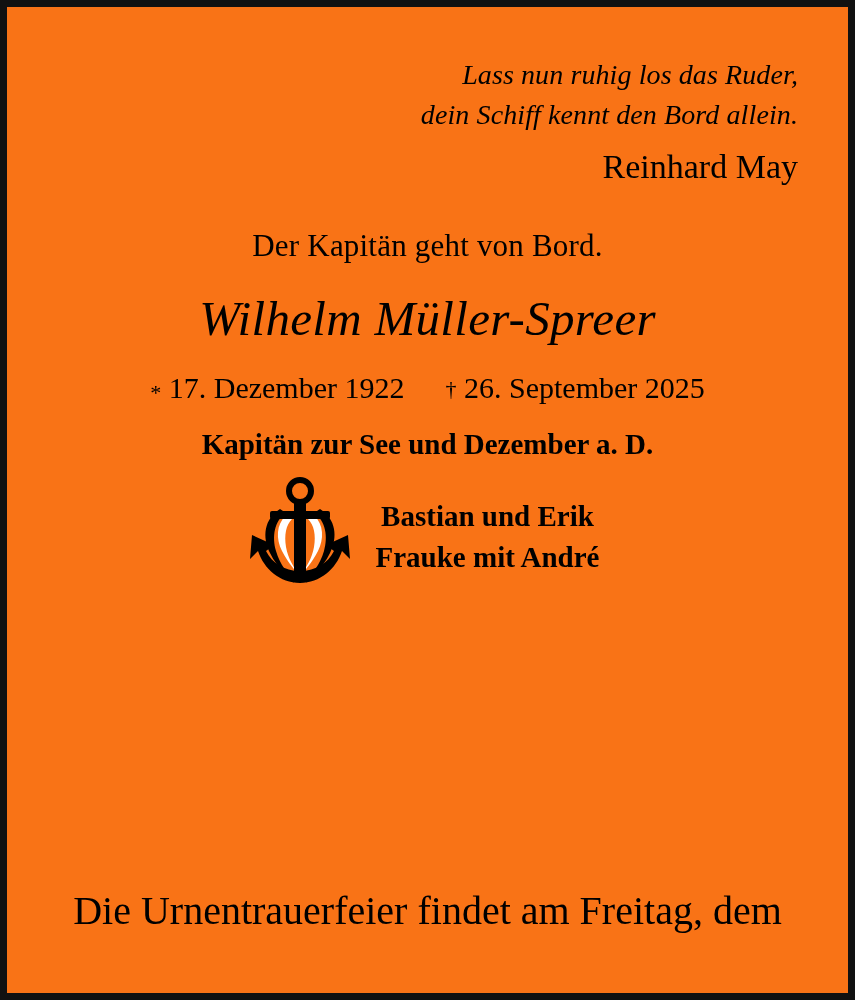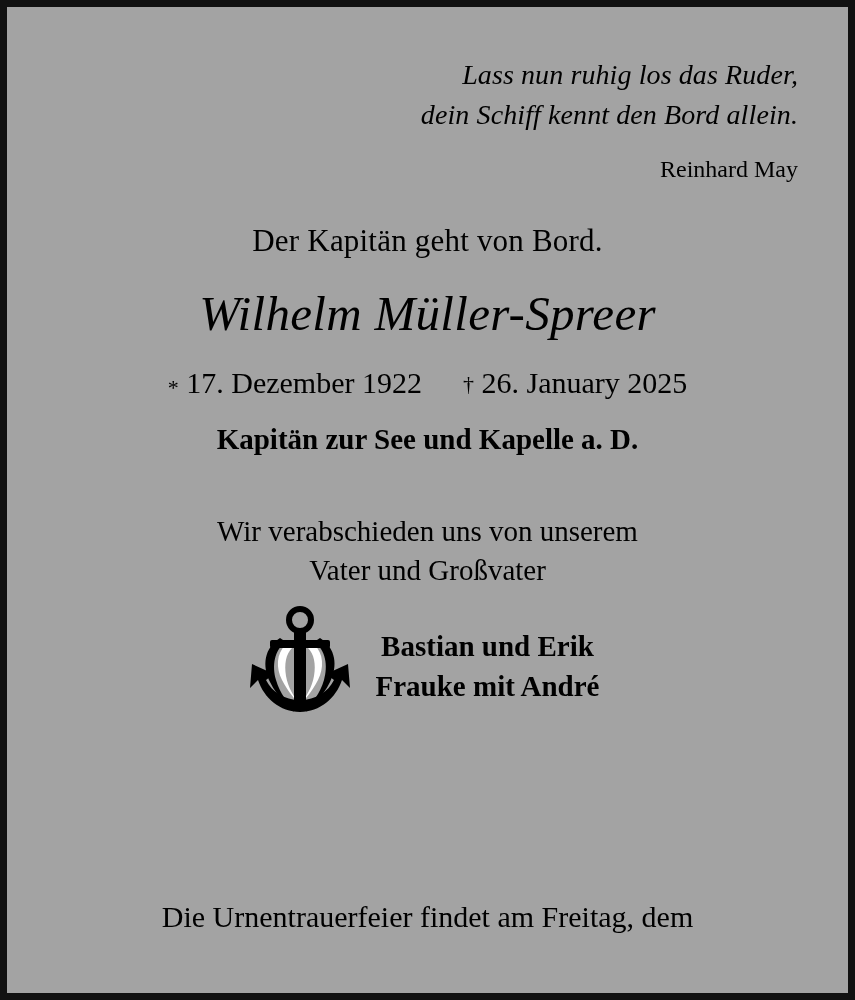--- a/index.html
+++ b/index.html
@@ -12,40 +12,40 @@
     height: 1000px;
     font-family: "Liberation Serif", serif;
     color: #000000;
     overflow: hidden;
   }
   .obituary {
     box-sizing: border-box;
     width: 855px;
     height: 1000px;
     border: 7px solid #111111;
-    background: #a3a3a3;
+    background: #f97316;
     padding: 36px 44px 30px 44px;
     display: flex;
     flex-direction: column;
   }
   .quote-block {
     text-align: right;
     padding-right: 6px;
     margin-top: 12px;
   }
   .quote-line {
     font-style: italic;
     font-size: 28px;
     line-height: 1.42;
     letter-spacing: 0.1px;
   }
   .quote-author {
-    font-size: 24px;
+    font-size: 34px;
     line-height: 1.5;
-    margin-top: 16px;
+    margin-top: 6px;
   }
   .lead-line {
     text-align: center;
     font-size: 31px;
     margin-top: 36px;
     letter-spacing: 0.2px;
   }
   .name {
     text-align: center;
     font-size: 49px;
@@ -99,21 +99,21 @@
   .family-names {
     text-align: center;
     font-size: 29px;
     font-weight: bold;
     line-height: 1.38;
     flex: 0 0 auto;
     padding-right: 30px;
   }
   .ceremony {
     text-align: center;
-    font-size: 30px;
+    font-size: 40px;
     line-height: 1.33;
     margin-top: auto;
     margin-bottom: 26px;
   }
 </style>
 </head>
 <body>
 
 <div class="obituary">
 
@@ -125,29 +125,25 @@
 
   <div class="lead-line">Der Kapitän geht von Bord.</div>
 
   <div class="name">Wilhelm Müller-Spreer</div>
 
   <div class="dates">
     <span class="star">*</span>
     <span>17. Dezember 1922</span>
     <span class="sep"></span>
     <span class="dagger">†</span>
-    <span>26. January 2025</span>
+    <span>26. September 2025</span>
   </div>
 
-  <div class="title-line">Kapitän zur See und Kapelle a. D.</div>
+  <div class="title-line">Kapitän zur See und Dezember a. D.</div>
 
-  <div class="farewell">
-    <div>Wir verabschieden uns von unserem</div>
-    <div>Vater und Großvater</div>
-  </div>
 
   <div class="family-row">
     <div class="anchor-wrap">
       <svg width="130" height="128" viewBox="0 0 130 128" aria-hidden="true">
         <g fill="#000000">
 
           <path d="M44 36 C28 46 26 64 34 80 C42 96 52 104 58 110 C52 100 44 92 40 78 C36 64 38 48 50 40 Z"></path>
           <path d="M50 42 C40 52 40 66 46 78 C52 90 60 98 64 104 C58 94 52 86 50 74 C48 62 50 52 56 46 Z" fill="#ffffff"></path>
 
           <path d="M84 36 C100 46 102 64 94 80 C86 96 76 104 70 110 C76 100 84 92 88 78 C92 64 90 48 78 40 Z"></path>

